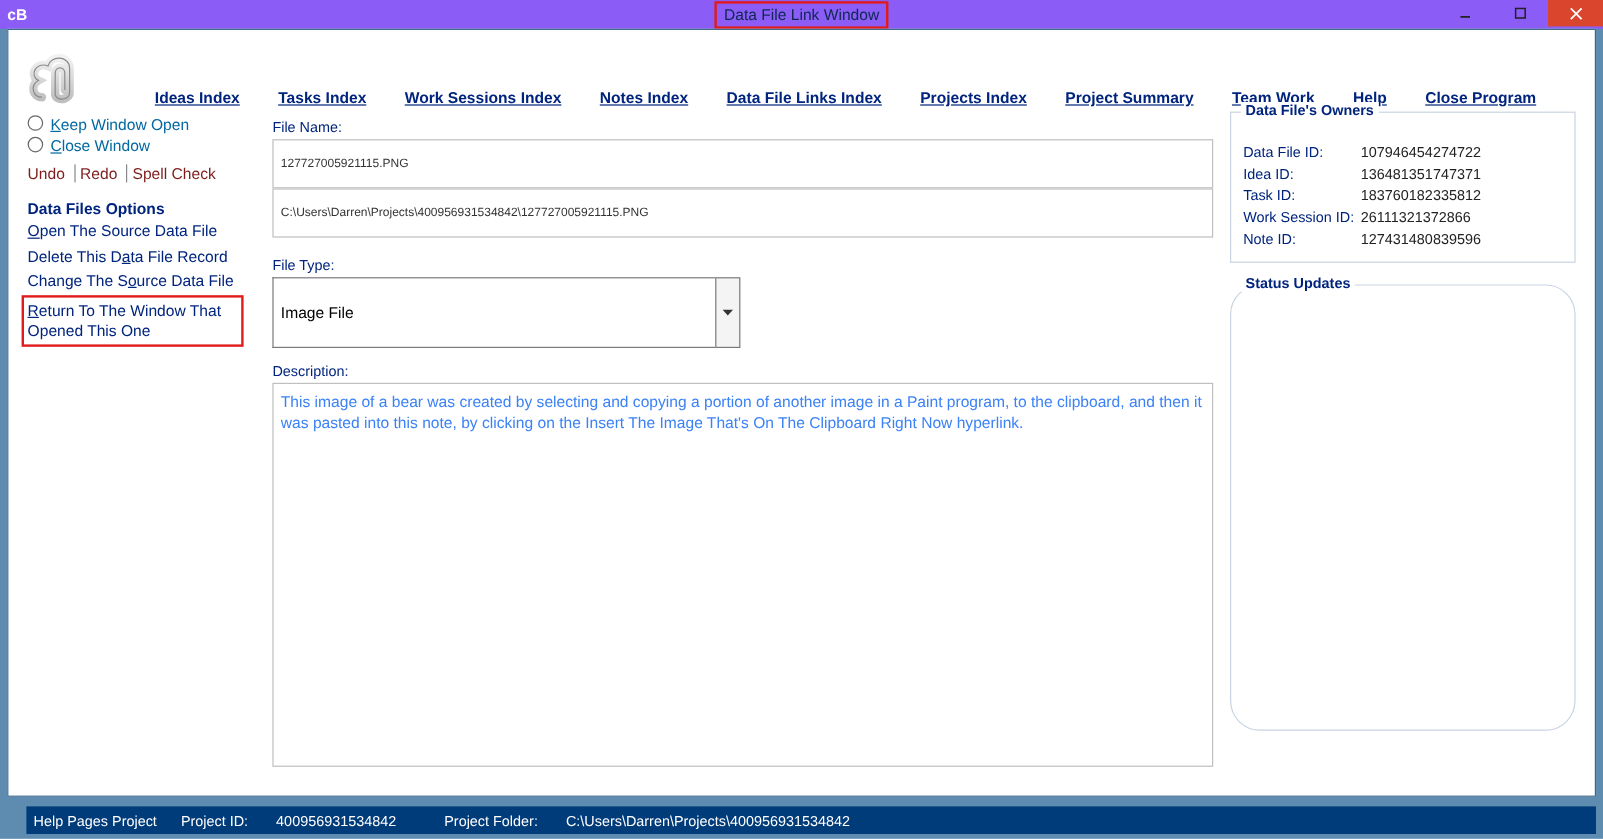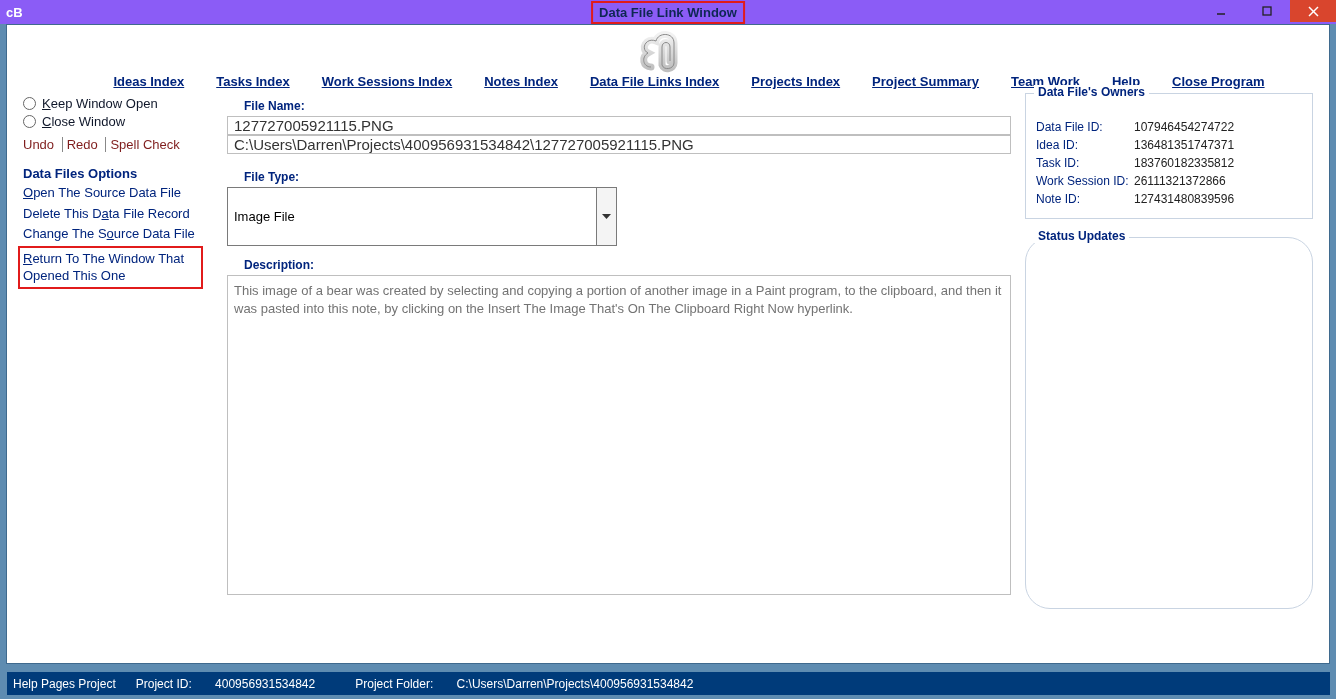--- a/index.html
+++ b/index.html
@@ -1,67 +1,67 @@
 <!DOCTYPE html>
 <html><head>
 <meta charset="utf-8">
 <style>
   *{box-sizing:border-box;margin:0;padding:0;font-family:"Segoe UI",Tahoma,Arial,sans-serif;}
   body{background:#5e8cb1;width:1336px;height:699px;overflow:hidden;position:relative;}
   
   .titlebar{height:24px;background:#8b5cf6;display:flex;align-items:center;position:relative;}
   .titlebar .app-icon{margin-left:6px;color:#fff;font-size:13px;font-weight:bold;display:inline-flex;align-items:center;}
-  .title-wrap{position:absolute;left:50%;transform:translateX(-50%);font-weight:bold;}
+  .title-wrap{position:absolute;left:50%;transform:translateX(-50%);}
   .title-text{font-size:13px;color:#0e2753;padding:2px 6px;display:inline-block;}
   .title-highlight{border:2px solid #e11b1b;}
   .win-buttons{margin-left:auto;display:flex;height:100%;}
   .win-btn{width:46px;height:22px;display:flex;align-items:center;justify-content:center;font-size:12px;color:#000;}
   .win-btn svg{display:block;}
   .win-close{background:#d9452d;color:#fff;}
   
   .client{background:#fff;margin:0 6px 6px 6px;height:640px;border:1px solid #3f6a8e;position:relative;}
   
-  .topmenu{display:flex;align-items:center;height:64px;padding:0 20px 0 10px;flex-direction:column;}
+  .topmenu{display:flex;align-items:flex-end;height:64px;padding:0 20px 0 10px;}
   .logo{width:60px;height:50px;display:flex;align-items:center;justify-content:center;}
   .menu-links{display:flex;gap:32px;margin-left:52px;flex:1;}
   .menu-links a{color:#00247d;font-size:13px;font-weight:bold;text-decoration:none;cursor:pointer;}
   .menu-links a .u{text-decoration:underline;}
   
   .body-row{display:flex;padding:0 10px;align-items:flex-start;}
   .sidebar{width:190px;flex:0 0 190px;padding:4px 6px;}
-  .radio-row{display:flex;align-items:center;gap:6px;margin:3px 0;color:#0f172a;font-size:13px;cursor:pointer;}
+  .radio-row{display:flex;gap:6px;margin:3px 0;color:#0369a1;font-size:13px;cursor:pointer;}
   .radio-row .u{text-decoration:underline;}
   .radio{width:13px;height:13px;border:1px solid #666;border-radius:50%;background:#fff;display:inline-block;}
   .tool-row{margin-top:8px;font-size:13px;color:#7f1d1d;}
   .tool-row span{cursor:pointer;}
   .tool-row .sep{border-left:1px solid #888;margin:0 4px;}
   .section-header{font-size:13px;font-weight:bold;color:#00247d;margin-top:14px;}
   .link-item{font-size:13px;color:#00247d;margin:3px 0;cursor:pointer;line-height:1.35;}
   .link-item .u{text-decoration:underline;}
   .link-highlight{border:2px solid #e11b1b;padding:2px 3px;margin-left:-5px;margin-right:-2px;}
   
   .main{flex:1;padding:4px 8px 4px 20px;}
-  .label{font-size:12px;font-weight:bold;color:#00247d;margin-top:6px;margin-bottom:3px;margin-left:17px;}
-  .field{border:1px solid #bfbfbf;background:#fff;padding:0 6px;font-size:15px;color:#333;}
+  .label{font-size:12px;font-weight:normal;color:#00247d;margin-top:6px;margin-bottom:3px;}
+  .field{border:1px solid #bfbfbf;background:#fff;padding:14px 6px;font-size:10px;color:#333;}
   .field-name{width:100%;}
   .field-path{width:100%;}
   .combo{display:flex;width:390px;}
   .combo .combo-text{flex:1;border:1px solid #7a7a7a;border-right:none;padding:21px 6px;font-size:13px;background:#fff;}
   .combo .combo-btn{width:21px;border:1px solid #7a7a7a;background:#f4f4f4;display:flex;align-items:center;justify-content:center;cursor:pointer;}
-  .desc{width:100%;height:320px;resize:none;border:1px solid #bfbfbf;padding:6px;font-size:13px;color:#737373;line-height:1.35;}
+  .desc{width:100%;height:320px;resize:none;border:1px solid #bfbfbf;padding:6px;font-size:13px;color:#3b82f6;line-height:1.35;}
   
   .right{width:300px;flex:0 0 300px;padding:4px 6px;}
   .groupbox{border:1px solid #c9d4e2;margin-bottom:18px;position:relative;padding:22px 10px 8px 10px;}
   .groupbox .legend{position:absolute;top:-9px;left:8px;background:#fff;padding:0 4px;font-size:12px;font-weight:bold;color:#00247d;}
   .kv-row{display:flex;font-size:12px;color:#00247d;margin:4px 0;}
   .kv-row .k{width:98px;}
   .kv-row .v{color:#222;}
   .status-box{height:372px;border-radius:25px;}
   
-  .statusbar{position:absolute;bottom:0;left:1px;right:0;height:23px;background:#003b7a;color:#fff;font-size:12px;display:flex;align-items:center;padding:0 6px;margin:0 6px 4px 6px;}
+  .statusbar{position:absolute;bottom:0;left:16px;right:0;height:23px;background:#003b7a;color:#fff;font-size:12px;display:flex;align-items:center;padding:0 6px;margin:0 6px 4px 6px;}
   .statusbar span{margin-right:20px;}
 </style>
 </head>
 <body>
 
 <div class="titlebar">
   <span class="app-icon">cB</span>
   <div class="title-wrap title-highlight">
     <span class="title-text">Data File Link Window</span>
   </div>

